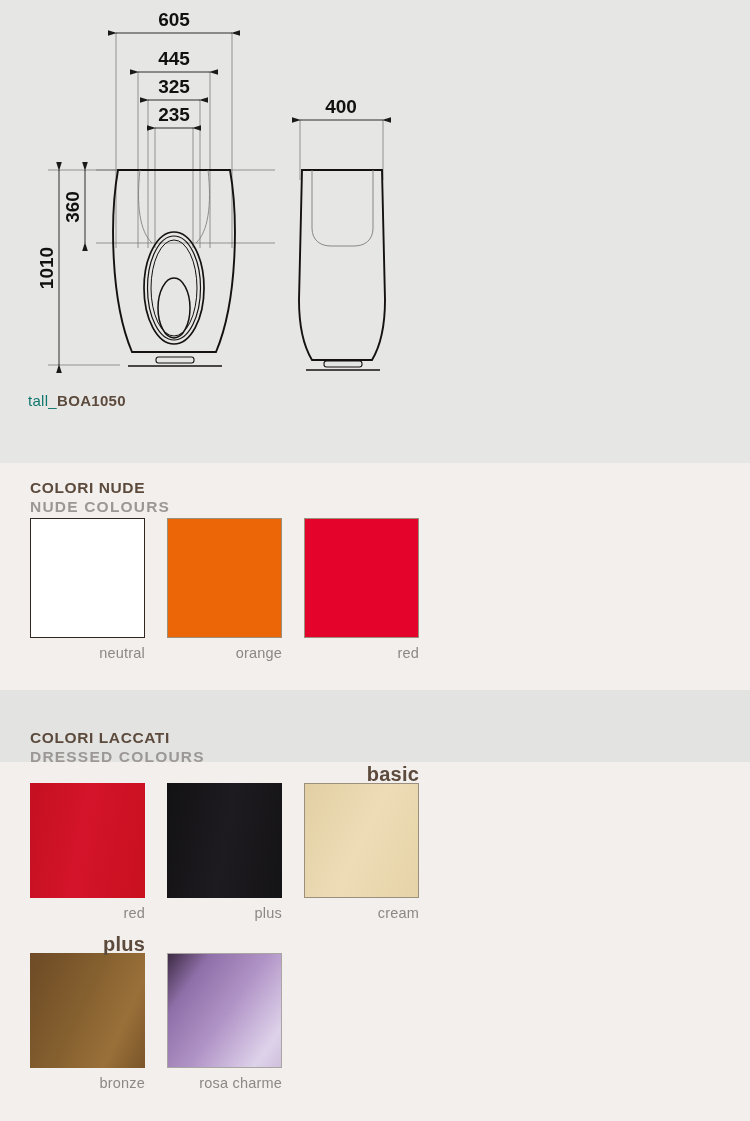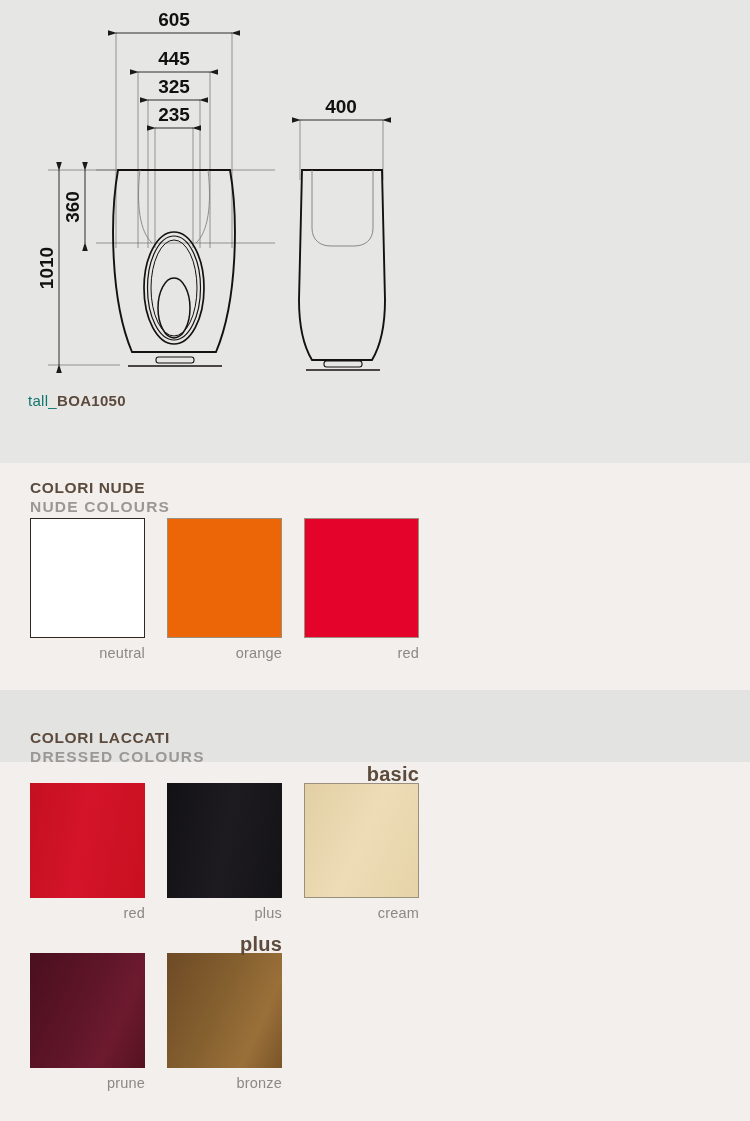--- a/index.html
+++ b/index.html
@@ -302,21 +302,21 @@
   </div>
   <div class="swatch-cell">
     <span class="group-tag">basic</span>
     <div class="swatch-box bd-warm" style="background:linear-gradient(115deg,#e2cfa4 0%,#eddcb6 50%,#e6d3a8 100%)"></div>
     <span class="swatch-label">cream</span>
   </div>
 </div>
 
 <div class="swatch-row row-plus">
   <div class="swatch-cell">
-    <div class="swatch-box bd-none" style="background:linear-gradient(115deg,#4a0f1e 0%,#5e1528 45%,#6d1a2f 72%,#55121f 100%)"></div>
-    <span class="swatch-label">prune</span>
-  </div>
-  <div class="swatch-cell">
     <span class="group-tag">plus</span>
     <div class="swatch-box bd-none" style="background:linear-gradient(115deg,#6e4a26 0%,#85602f 45%,#9a7039 75%,#7a5529 100%)"></div>
     <span class="swatch-label">bronze</span>
   </div>
+  <div class="swatch-cell">
+    <div class="swatch-box bd-gray" style="background:linear-gradient(125deg,#3d2b44 0%,#8f6fa8 22%,#b093c6 52%,#ded2ea 86%,#cfc0dd 100%)"></div>
+    <span class="swatch-label">rosa charme</span>
+  </div>
 </div>
 
 </body></html>

